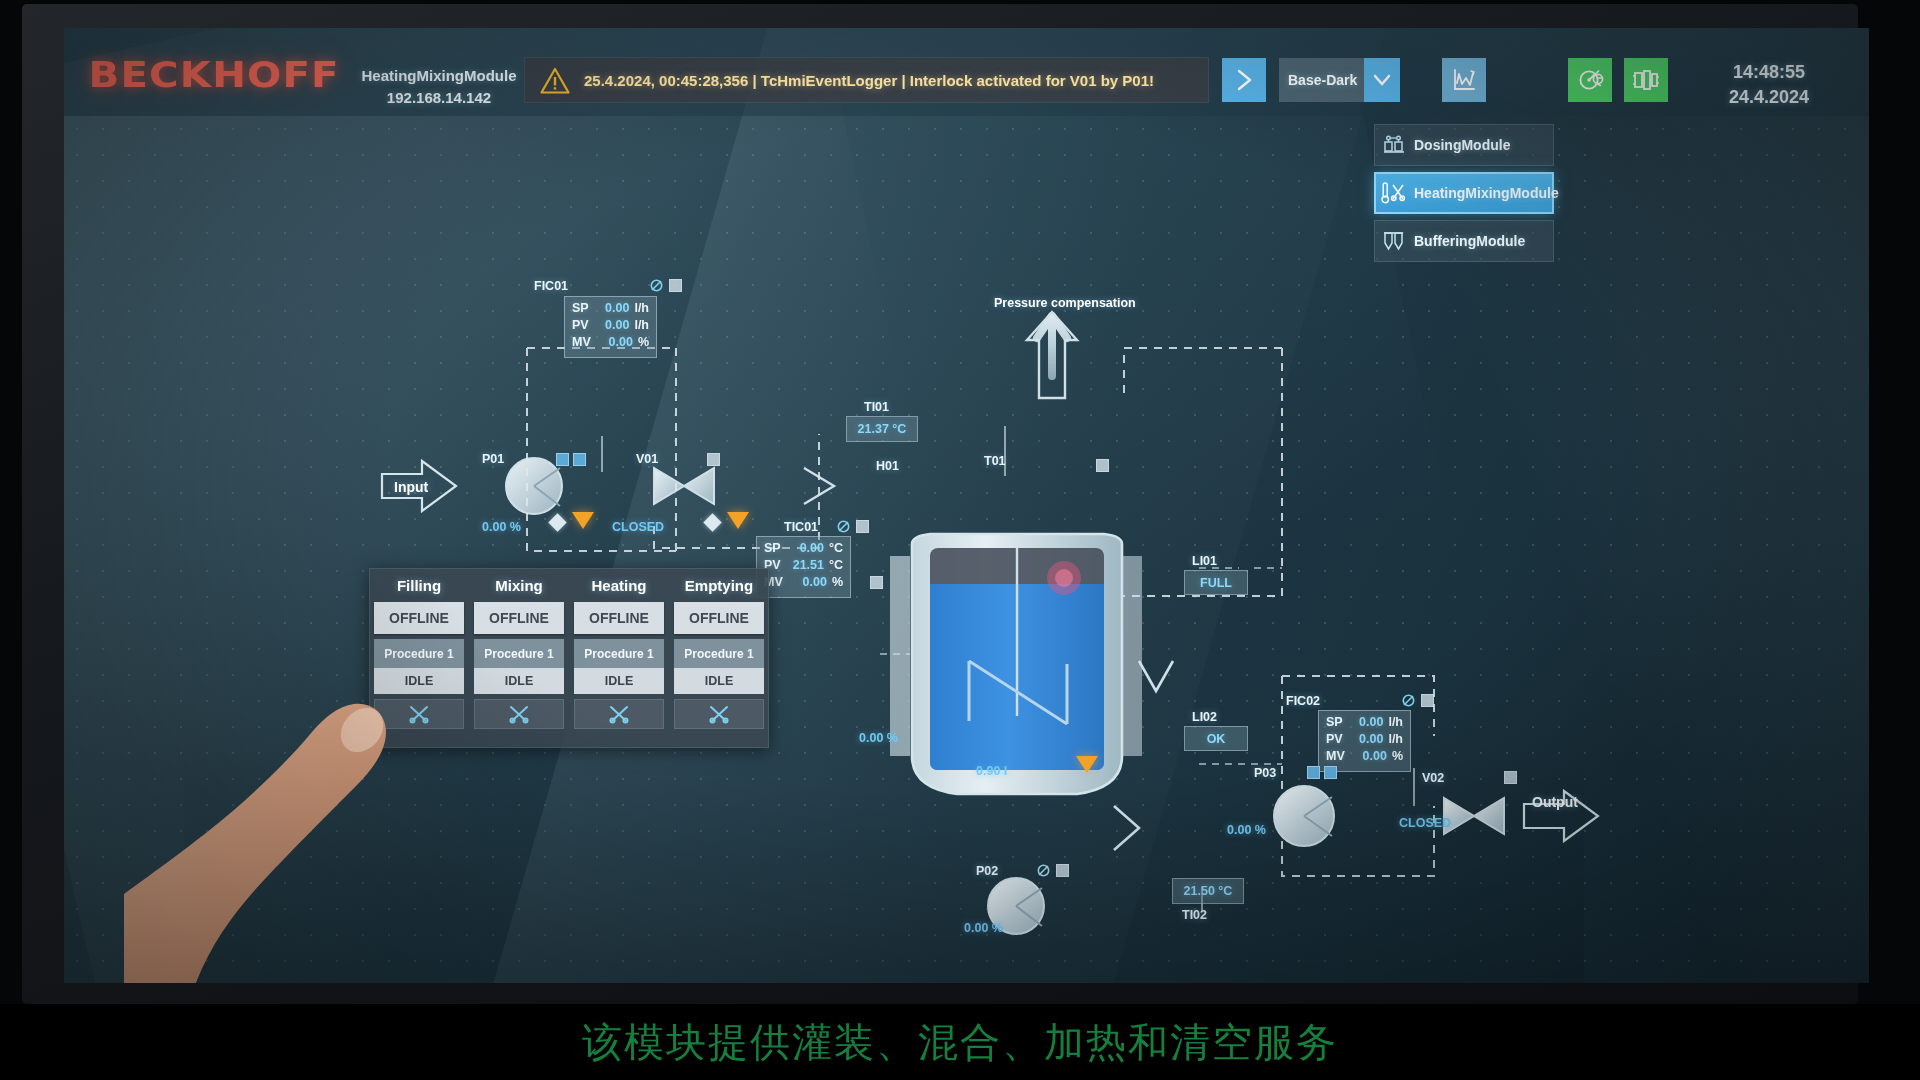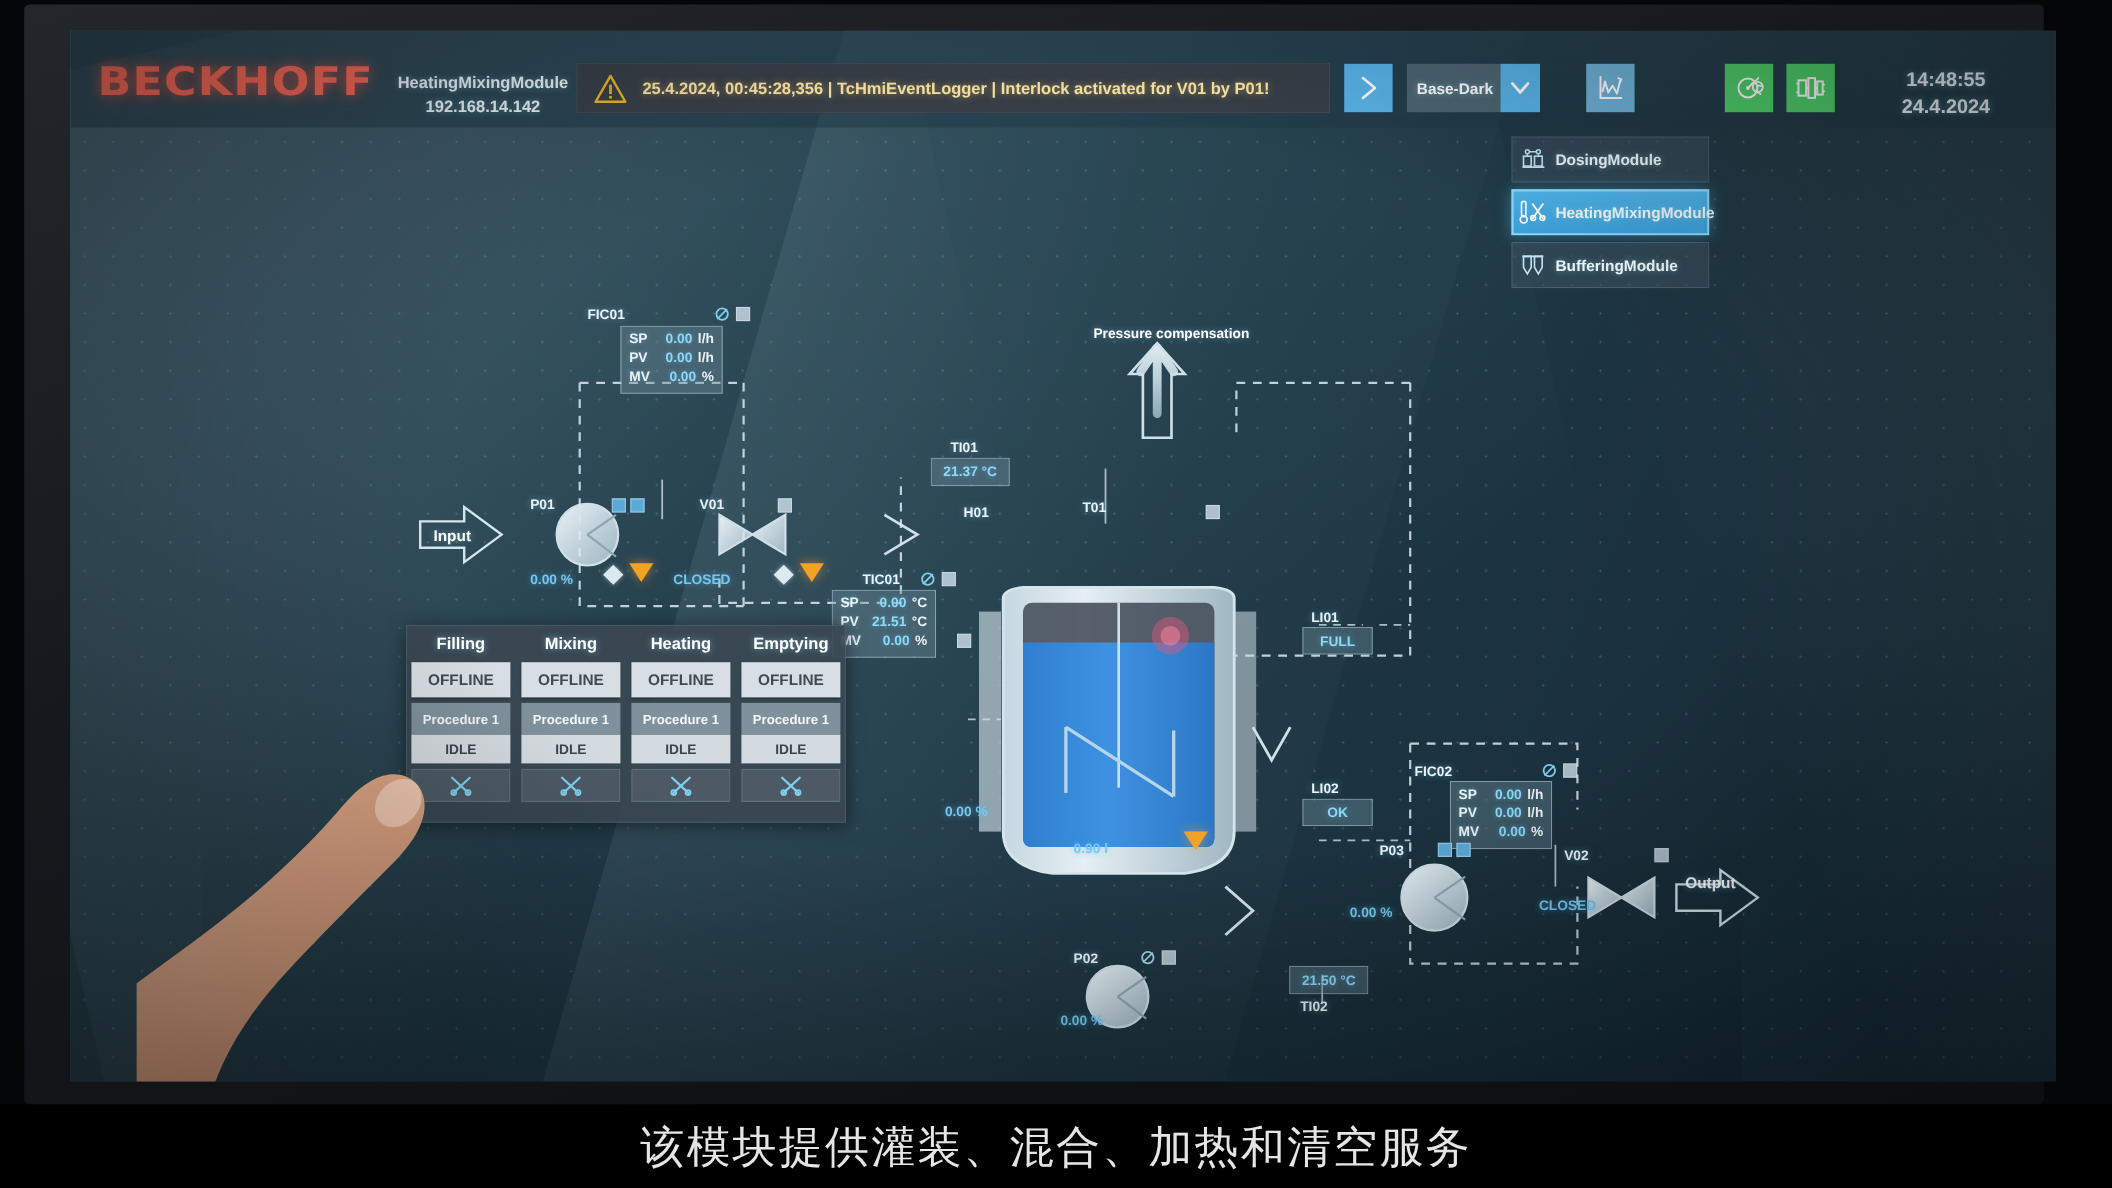--- a/index.html
+++ b/index.html
@@ -177,21 +177,21 @@
     background:rgba(78,92,102,.95); box-shadow:inset 0 0 0 1px rgba(150,180,195,.25);
   }
   
   #finger { position:absolute; left:60px; top:630px; width:330px; height:330px; pointer-events:none; }
   
   #subtitle {
     position:absolute; left:0; top:1004px; width:1920px; height:76px;
     background:#000; display:flex; align-items:center; justify-content:center;
   }
   #subtitle span {
-    color:#e5e5e5; font-size:40px; font-family:Liberation Mono, monospace;
+    color:#15803d; font-size:40px; font-family:Liberation Mono, monospace;
     text-shadow:2px 2px 0 #000, -2px -2px 0 #000, 2px -2px 0 #000, -2px 2px 0 #000;
     letter-spacing:2px;
     text-align:right;
   }
   #vignette {
     position:absolute; inset:0; pointer-events:none;
     background:radial-gradient(ellipse at 50% 45%, rgba(0,0,0,0) 45%, rgba(0,0,0,.45) 100%);
   }
 </style>
 </head>

